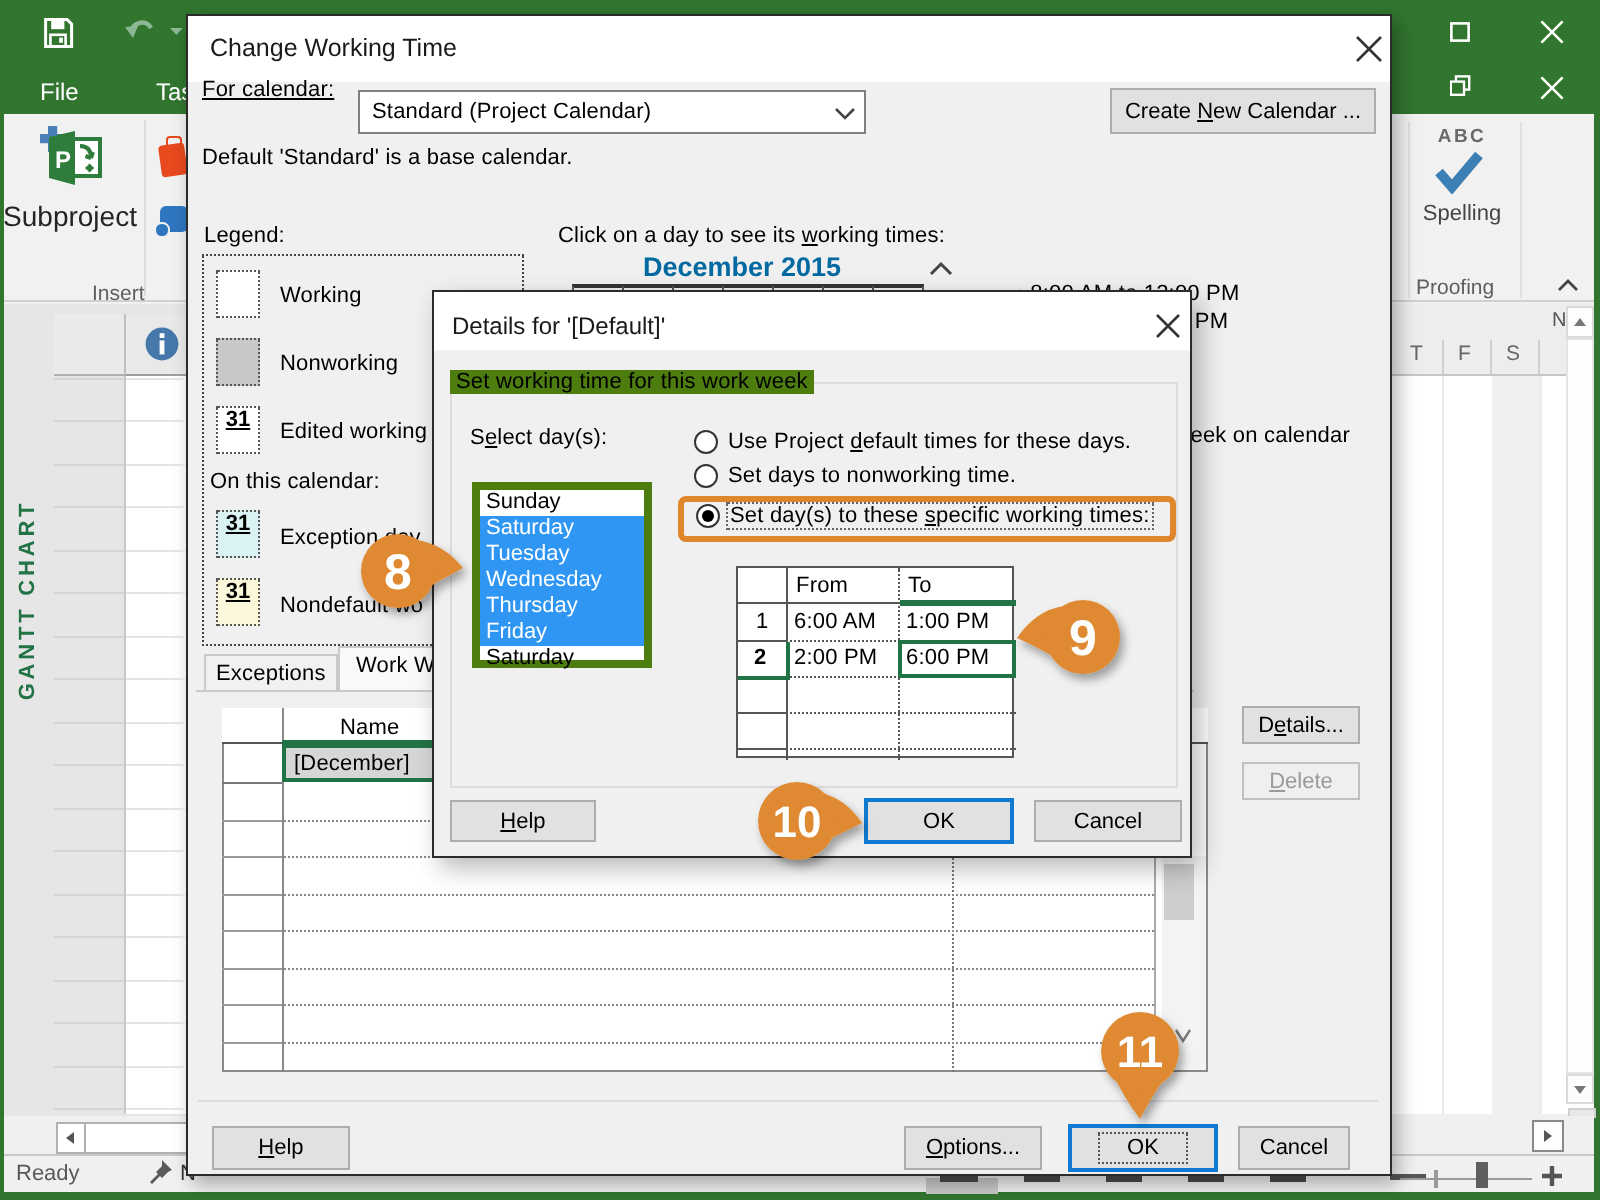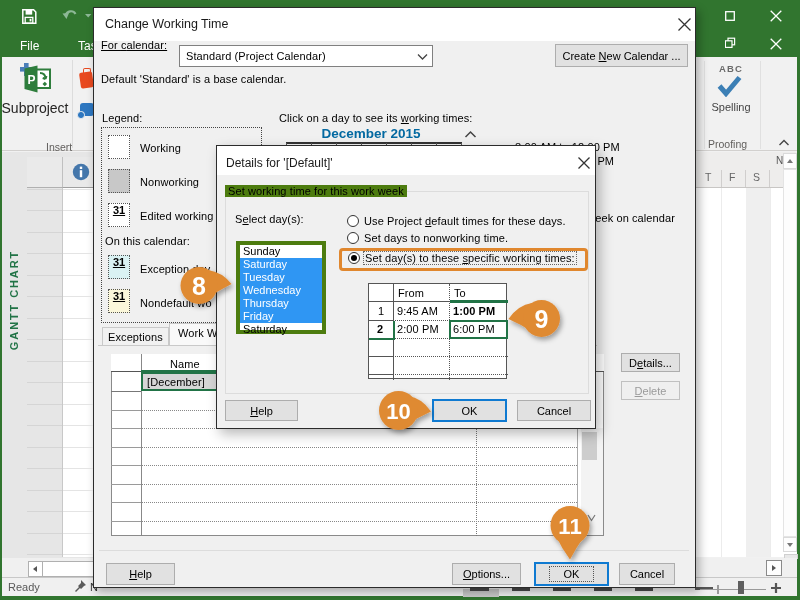--- a/index.html
+++ b/index.html
@@ -307,22 +307,22 @@
     <div class="abs" style="left:0;top:36px;width:139px;border-top:1px dotted #555;"></div>
     <div class="abs" style="left:0;top:54px;width:139px;border-top:1px dotted #555;"></div>
     <div class="abs" style="left:0;top:72px;width:139px;border-top:1px dotted #555;"></div>
     <div class="abs" style="left:0;top:90px;width:139px;border-top:1px dotted #555;"></div>
     <div class="abs" style="left:0;top:36px;width:24px;height:1px;background:#555;"></div>
       <div class="abs" style="left:0;top:54px;width:24px;height:1px;background:#555;"></div>
       <div class="abs" style="left:0;top:72px;width:24px;height:1px;background:#555;"></div>
       <div class="abs" style="left:0;top:90px;width:24px;height:1px;background:#555;"></div>
 
     <div class="abs t11" style="left:9px;top:21px;">1</div>
-    <div class="abs t11" style="left:28px;top:21px;">9:45 AM</div>
-    <div class="abs t11" style="left:84px;top:21px;font-weight:bold;">1:00 PM</div>
+    <div class="abs t11" style="left:28px;top:21px;">6:00 AM</div>
+    <div class="abs t11" style="left:84px;top:21px;">1:00 PM</div>
 
     <div class="abs t11" style="left:8px;top:39px;font-weight:bold;">2</div>
     <div class="abs t11" style="left:28px;top:39px;">2:00 PM</div>
     <div class="abs" style="left:0px;top:53.5px;width:24px;height:2px;background:#217346;"></div>
     <div class="abs" style="left:23.5px;top:36.5px;width:2px;height:19px;background:#217346;"></div>
     <div class="abs" style="left:80px;top:36px;width:59px;height:18.5px;border:2px solid #217346;background:#fff;"></div>
     <div class="abs t11" style="left:84px;top:39px;">6:00 PM</div>
   </div>
 
   <div class="btn" style="left:8px;top:254px;width:73px;height:21px;"><u>H</u>elp</div>

